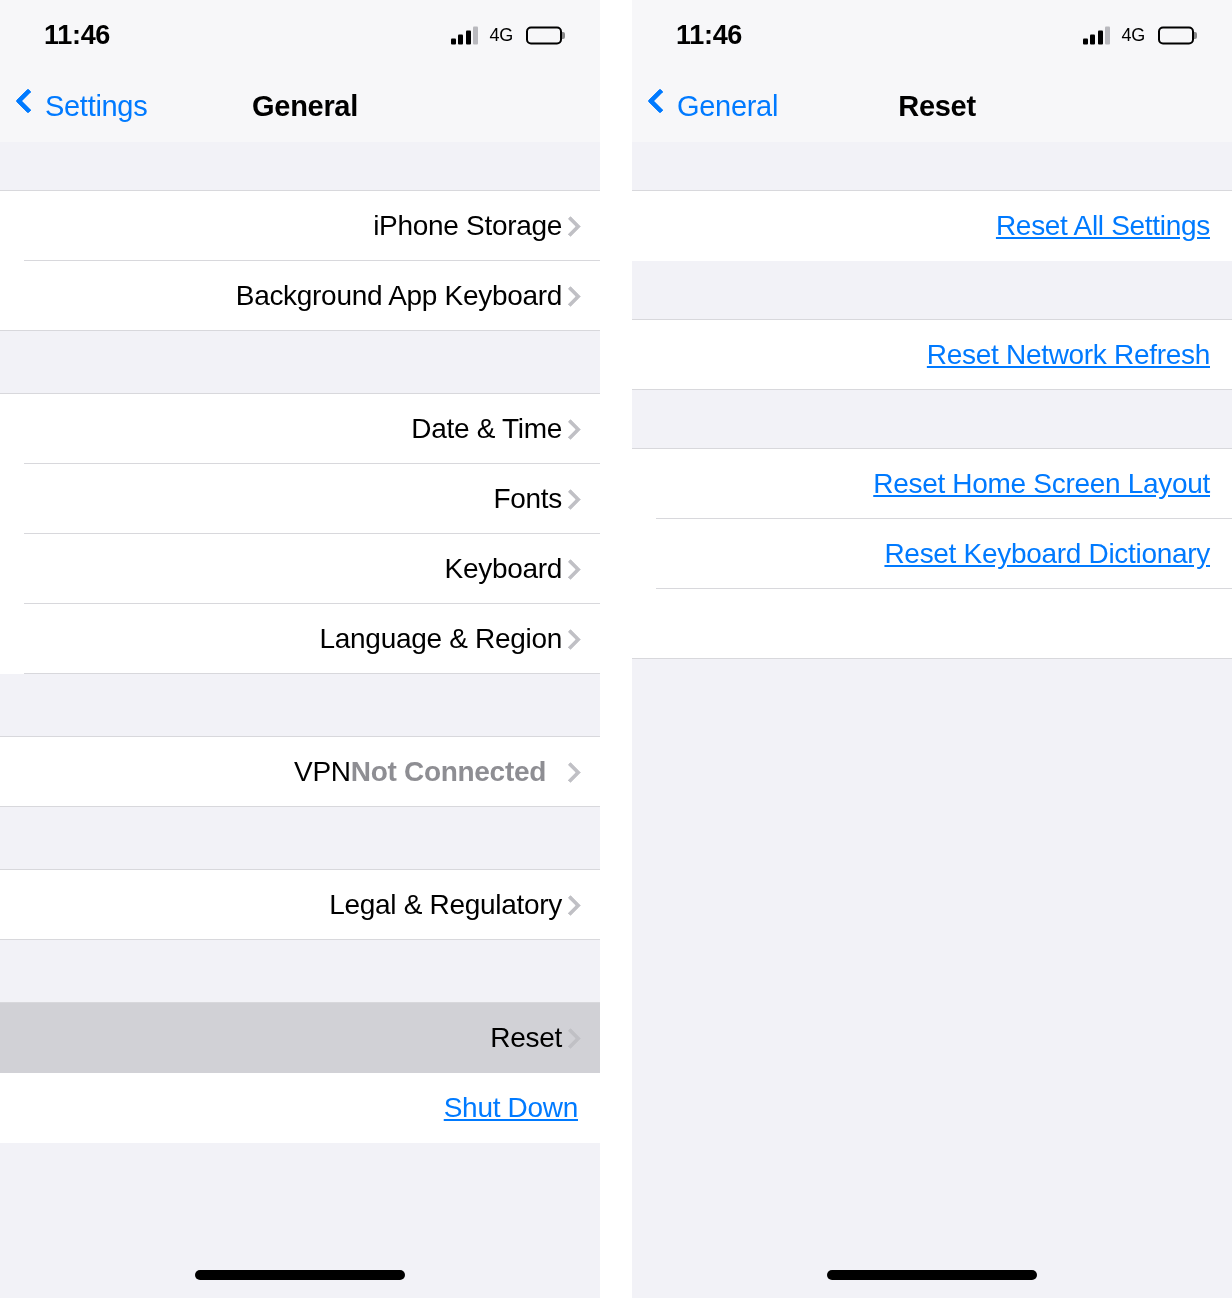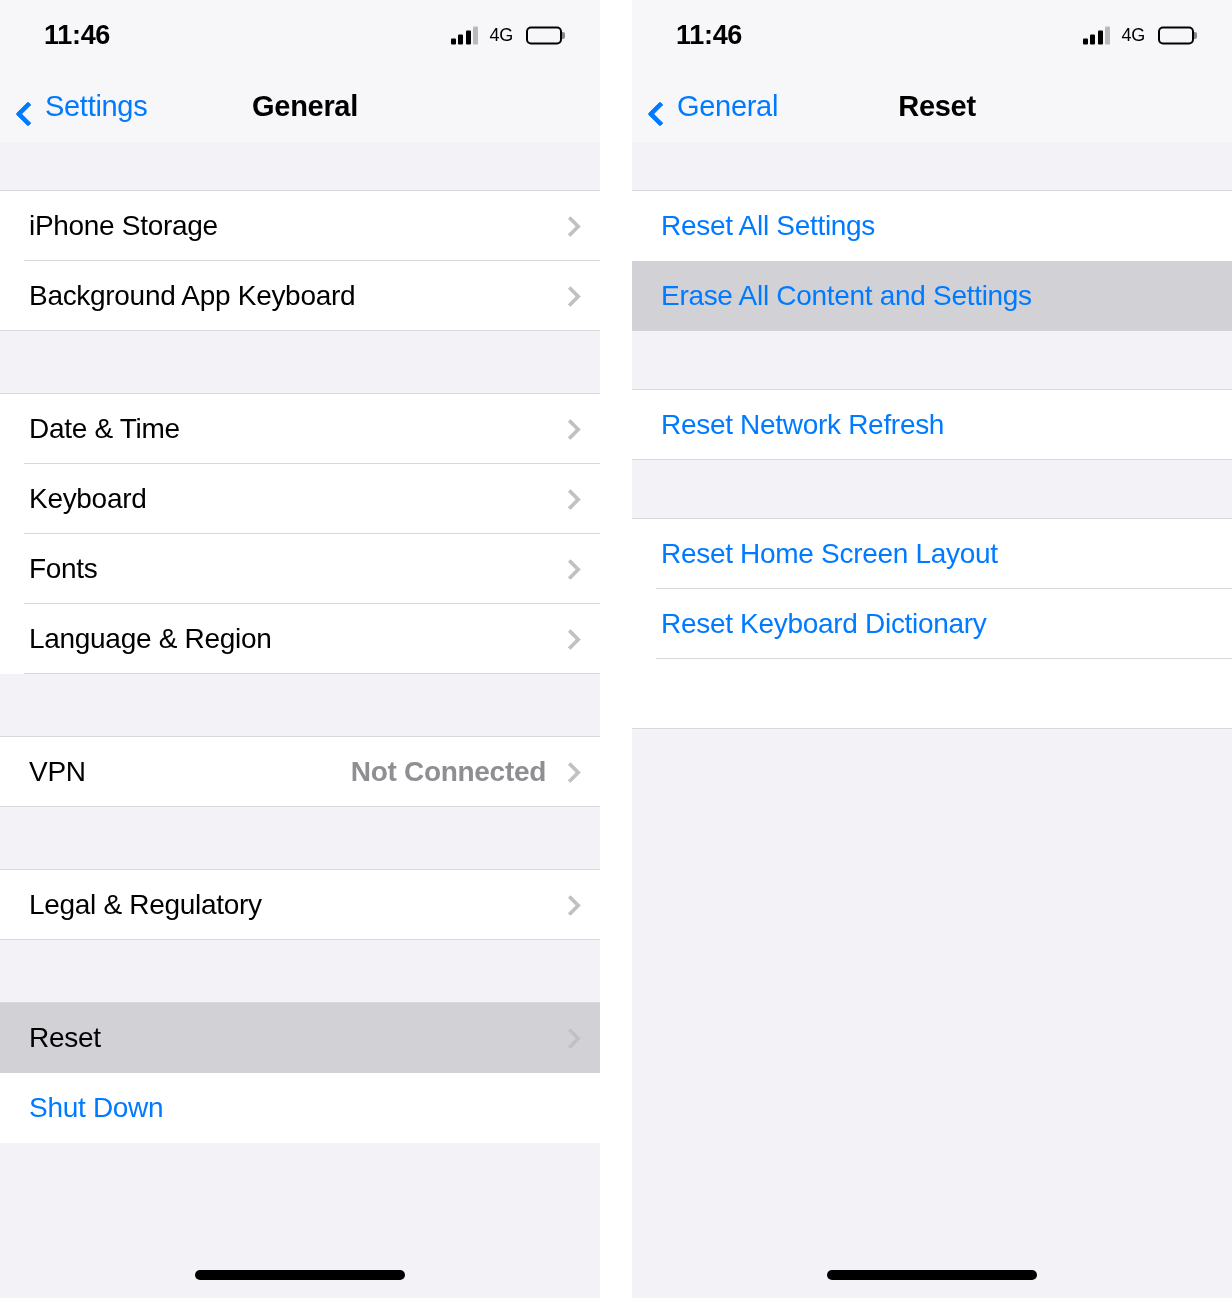--- a/index.html
+++ b/index.html
@@ -98,21 +98,21 @@
     flex:0 0 72px;
     background:#f7f7f9;
     position:relative;
     display:flex;
     align-items:center;
   }
   .nav-back {
     position:absolute;
     left:14px;
     display:flex;
-    align-items:flex-end;
+    align-items:flex-start;
     gap:11px;
     cursor:pointer;
   }
   .chev-back {
     width:20px; height:20px;
     position:relative;
   }
   .chev-back:before {
     content:"";
     position:absolute;
@@ -145,34 +145,35 @@
     overflow:hidden;
     position:relative;
   }
   .gap { background:#f2f2f7; }
   .group { background:#ffffff; }
   .row {
     position:relative;
     background:#ffffff;
     display:flex;
     align-items:center;
-    padding-left:29px;
+    padding-left:16px;
     padding-right:22px;
     height:70px;
     cursor:pointer;
+    text-align:right;
   }
   .row.highlight { background:#d1d1d6; }
   .row-label {
     font-size:28px;
     color:#000;
     letter-spacing:-0.3px;
     flex:1 1 auto;
     white-space:nowrap;
   }
-  .row.blue .row-label { color:#007aff; }
+  .row.blue .row-label { color:#007aff;text-decoration:underline; }
   .row-value {
     font-size:28px;
     color:#8e8e93;
     letter-spacing:-0.3px;
     margin-right:16px;
     white-space:nowrap;
     font-weight:bold;
   }
   .chev {
     width:16px; height:16px;
@@ -267,26 +268,26 @@
       <div class="gap" style="height:62px"></div>
 
       <div class="group">
         <div class="group-top-line"></div>
         <div class="row">
           <span class="row-label">Date &amp; Time</span>
           <span class="chev"></span>
           <span class="sep"></span>
         </div>
         <div class="row">
+          <span class="row-label">Fonts</span>
+          <span class="chev"></span>
+          <span class="sep"></span>
+        </div>
+        <div class="row">
           <span class="row-label">Keyboard</span>
-          <span class="chev"></span>
-          <span class="sep"></span>
-        </div>
-        <div class="row">
-          <span class="row-label">Fonts</span>
           <span class="chev"></span>
           <span class="sep"></span>
         </div>
         <div class="row">
           <span class="row-label">Language &amp; Region</span>
           <span class="chev"></span>
           <span class="sep"></span>
         </div>
       </div>
 
@@ -361,23 +362,20 @@
 
     <div class="list">
 
       <div class="gap" style="height:48px"></div>
 
       <div class="group">
         <div class="group-top-line"></div>
         <div class="row blue">
           <span class="row-label">Reset All Settings</span>
         </div>
-        <div class="row blue highlight">
-          <span class="row-label">Erase All Content and Settings</span>
-        </div>
       </div>
 
       <div class="gap" style="height:58px"></div>
 
       <div class="group">
         <div class="group-top-line"></div>
         <div class="row blue">
           <span class="row-label">Reset Network Refresh</span>
           <span class="sep full"></span>
         </div>

